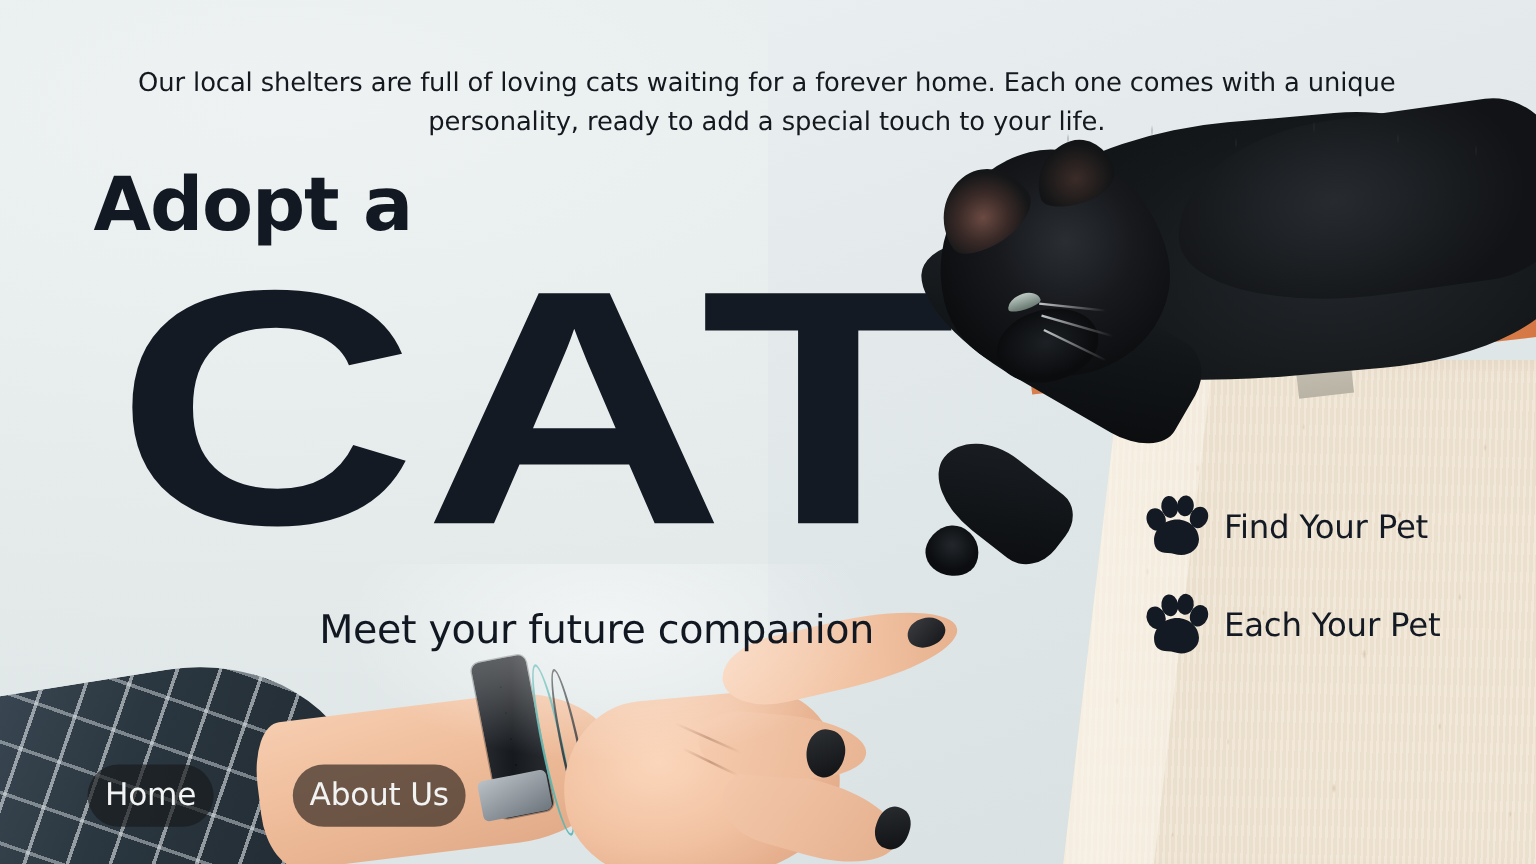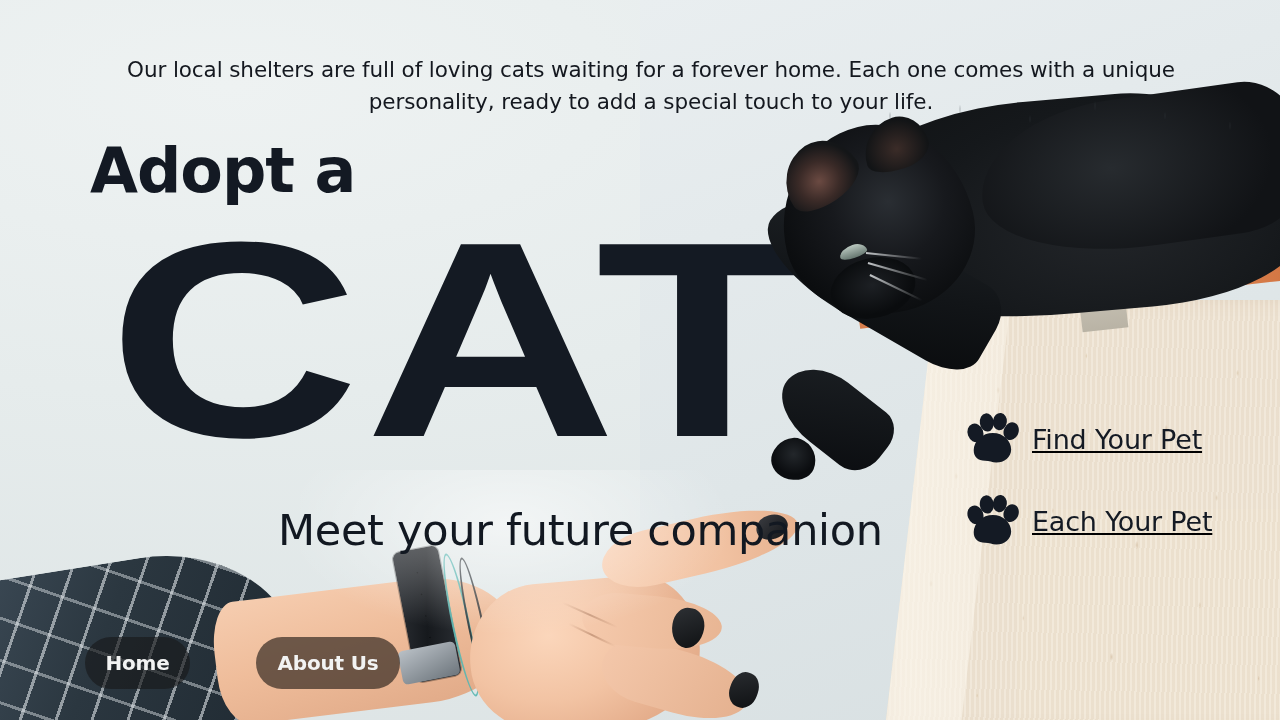--- a/index.html
+++ b/index.html
@@ -273,21 +273,21 @@
   }
 
   
   .light-wash{
     position:absolute; left:300px; top:470px; width:520px; height:260px;
     background:radial-gradient(60% 60% at 40% 20%, rgba(255,255,255,.55), rgba(255,255,255,0) 72%);
     pointer-events:none;
   }
 
   
-  .ui-layer{ position:absolute; inset:0;margin-left:12px; }
+  .ui-layer{ position:absolute; inset:0; }
 
   .intro{
     position:absolute; left:84px; top:54px; width:1110px;
     text-align:center;
     font-family:"DejaVu Sans", sans-serif;
     font-size:21.5px; line-height:32px;
     letter-spacing:-.1px;
     color:#14181f;
   }
 
@@ -308,27 +308,27 @@
     color:#141a23;
     transform:scaleX(1.30) scaleY(1.04);
     transform-origin:left top;
     white-space:nowrap;
     
   }
 
   .tagline{
     position:absolute; left:266px; top:505px;
     font-family:"DejaVu Sans", sans-serif;
-    font-size:43px; font-weight:400; letter-spacing:-.3px;
+    font-size:33px; font-weight:400; letter-spacing:-.3px;
     color:#121821;
   }
 
   
   .features{
-    position:absolute; left:952px; top:412px; width:300px;text-decoration:underline;
+    position:absolute; left:952px; top:412px; width:300px;
   }
   .feature{
     display:flex; align-items:center; gap:12px;
     margin-bottom:28px;
   }
   .paw-icon{ flex:0 0 auto; width:56px; height:54px; display:block; }
   .feature-label{
     font-family:"DejaVu Sans", sans-serif;
     font-size:27px; line-height:31px; color:#141a24;
     letter-spacing:-.2px;
@@ -338,25 +338,24 @@
   
   .nav{
     position:absolute; left:0; top:637px; width:100%; height:54px;
   }
   .pill{
     position:absolute; top:0; height:52px;
     display:flex; align-items:center; justify-content:center;
     border-radius:26px;
     color:#f2f3f3;
     font-family:"DejaVu Sans", sans-serif;
-    font-size:20px; letter-spacing:-.2px;
+    font-size:26px; letter-spacing:-.2px;
     background:rgba(26,26,26,.62);
     cursor:pointer;
     user-select:none;
-    font-weight:bold;
   }
   .pill.p1{ left:73px;  width:105px; background:rgba(24,26,28,.66); }
   .pill.p2{ left:244px; width:144px; background:rgba(58,46,38,.72); }
   .pill.p3{ left:481px; width:143px; background:rgba(70,72,74,.70); }
   .pill.p4{ left:703px; width:145px; background:rgba(74,76,78,.72); }
 </style>
 </head>
 <body>
 
 <div id="stage">

